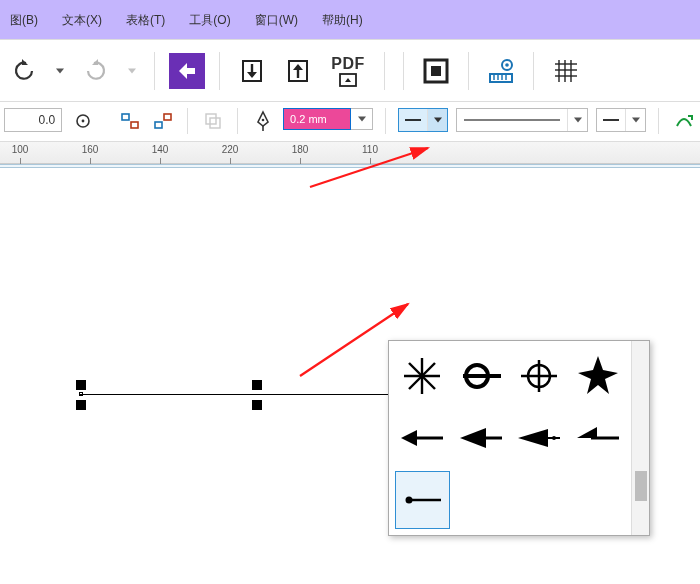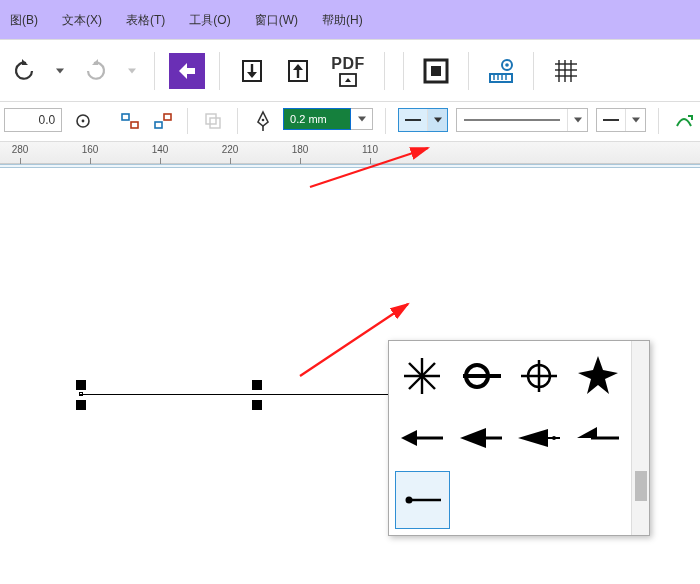--- a/index.html
+++ b/index.html
@@ -61,21 +61,21 @@
     display:flex; align-items:center;
     border:1px solid #bcbcbc; height:24px; width:60px;
     justify-content:flex-end; padding:0 6px;
     background:#fff;
   }
   .smallbtn {
     width:26px; height:26px; display:flex; align-items:center; justify-content:center;
     cursor:pointer;
   }
   .outline-input {
-    background:#15803d; color:#fff;
+    background:#ec4899; color:#fff;
     border:1px solid #0a6ed1;
     height:22px; width:68px;
     padding:0 6px;
     display:flex; align-items:center;
     font-size:11px;
   }
   .outline-caret {
     width:22px; height:22px; border:1px solid #bcbcbc; border-left:none;
     display:flex; align-items:center; justify-content:center;
     cursor:pointer;
@@ -354,21 +354,21 @@
   <div class="smallbtn">
     <svg width="22" height="22" viewBox="0 0 22 22">
         <path d="M4 16 Q11 2 18 16" fill="none" stroke="#169a3a" stroke-width="2"></path>
         <polyline points="15,6 19,6 19,10" fill="none" stroke="#169a3a" stroke-width="2"></polyline>
       </svg>
   </div>
 </div>
 
 <div class="ruler">
   <div class="tick" style="left:20px">
-      <span class="lab">280</span>
+      <span class="lab">100</span>
       <span class="line"></span>
     </div>
   <div class="tick" style="left:90px">
       <span class="lab">160</span>
       <span class="line"></span>
     </div>
   <div class="tick" style="left:160px">
       <span class="lab">140</span>
       <span class="line"></span>
     </div>

